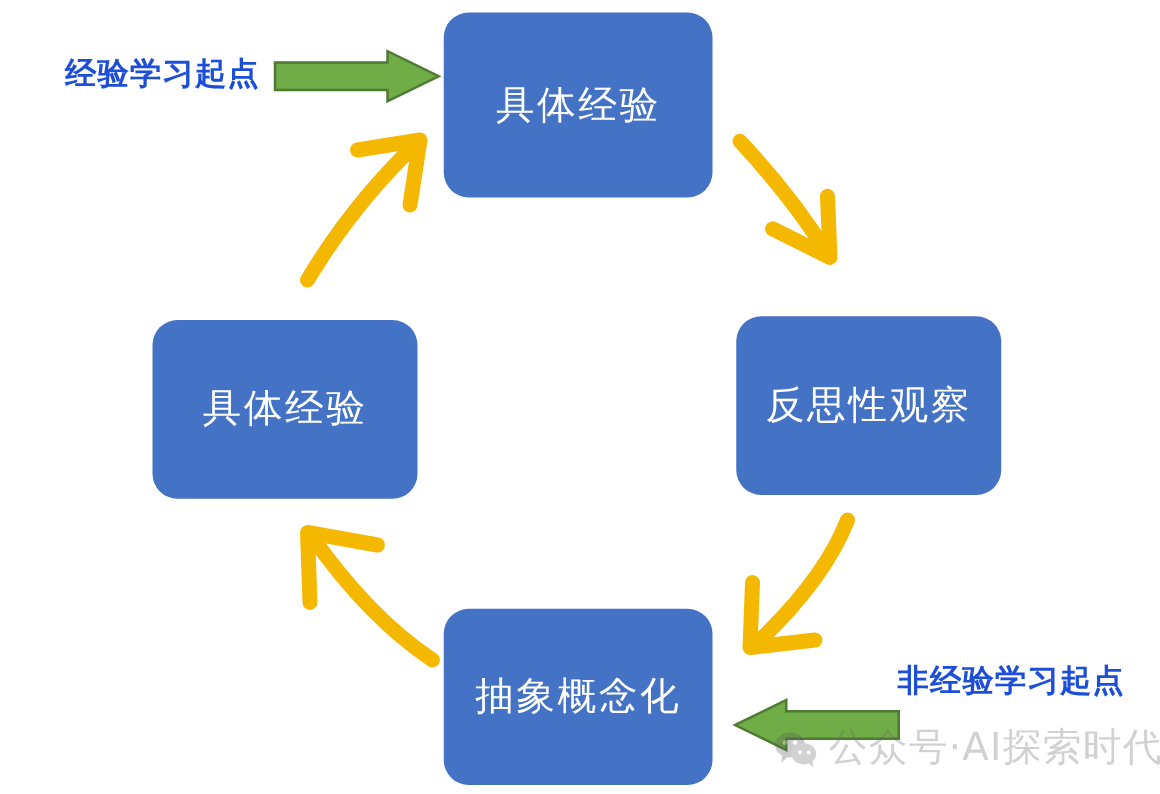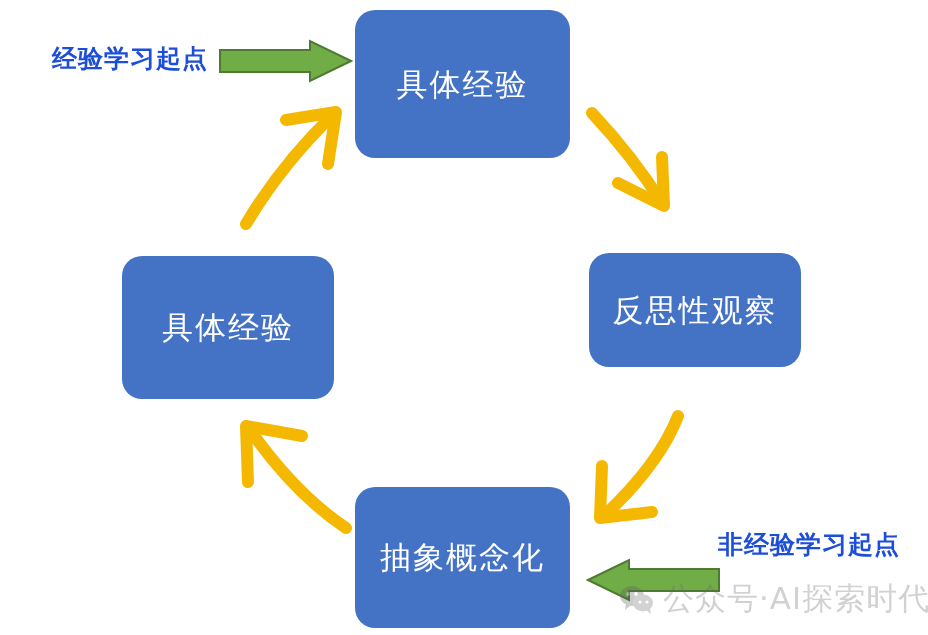--- a/index.html
+++ b/index.html
@@ -29,21 +29,21 @@
   .stage-label {
     color: #FFFFFF;
     font-size: 31px;
     letter-spacing: 2px;
     line-height: 1;
     white-space: nowrap;
     font-weight: 400;
   }
 
   #box-concrete   { left: 355px; top: 10px;  width: 215px; height: 148px; }
-  #box-reflective { left: 589px; top: 253px; width: 212px; height: 114px; }
+  #box-reflective { left: 589px; top: 253px; width: 212px; height: 143px; }
   #box-abstract   { left: 355px; top: 487px; width: 215px; height: 141px; }
   #box-active     { left: 122px; top: 256px; width: 212px; height: 143px; }
 
   
   .edge-label {
     position: absolute;
     color: #1d4ed8;
     font-size: 25px;
     font-weight: bold;
     letter-spacing: 1px;

